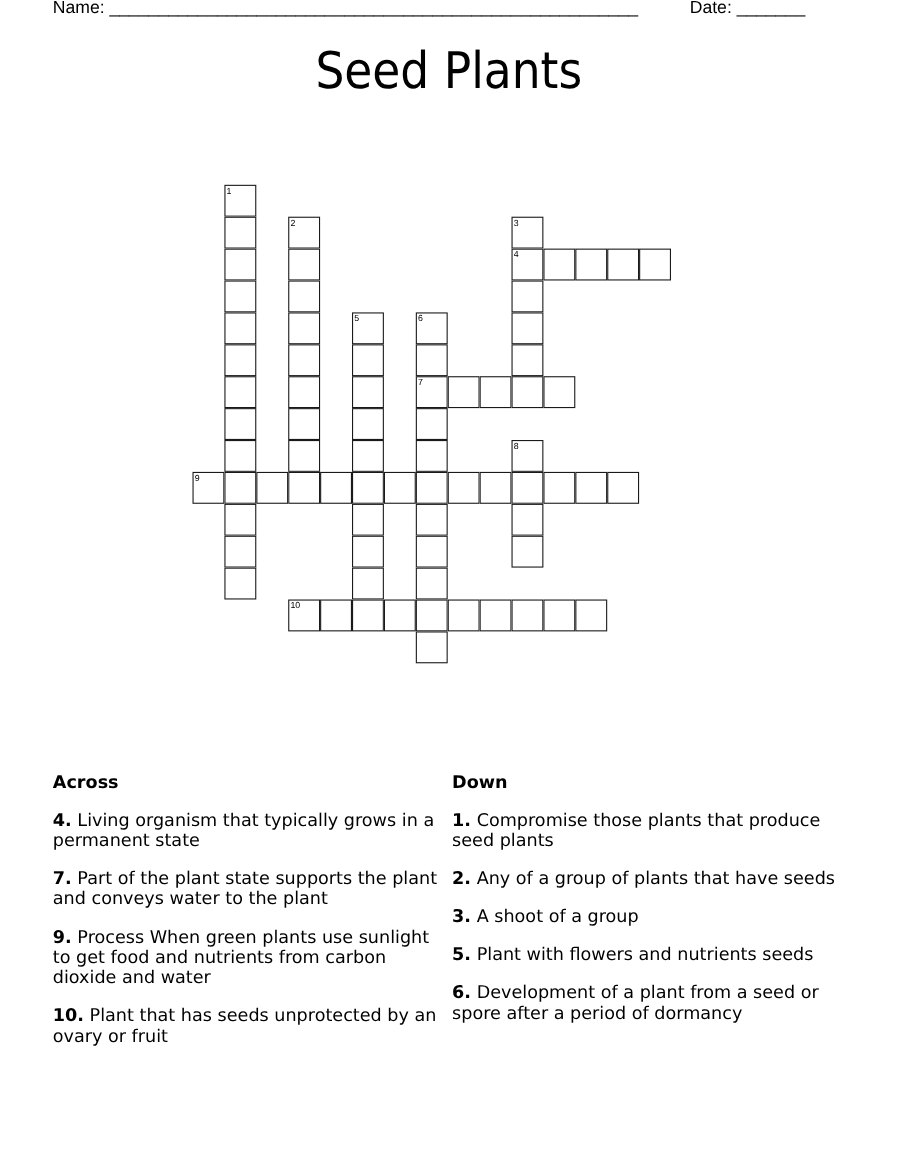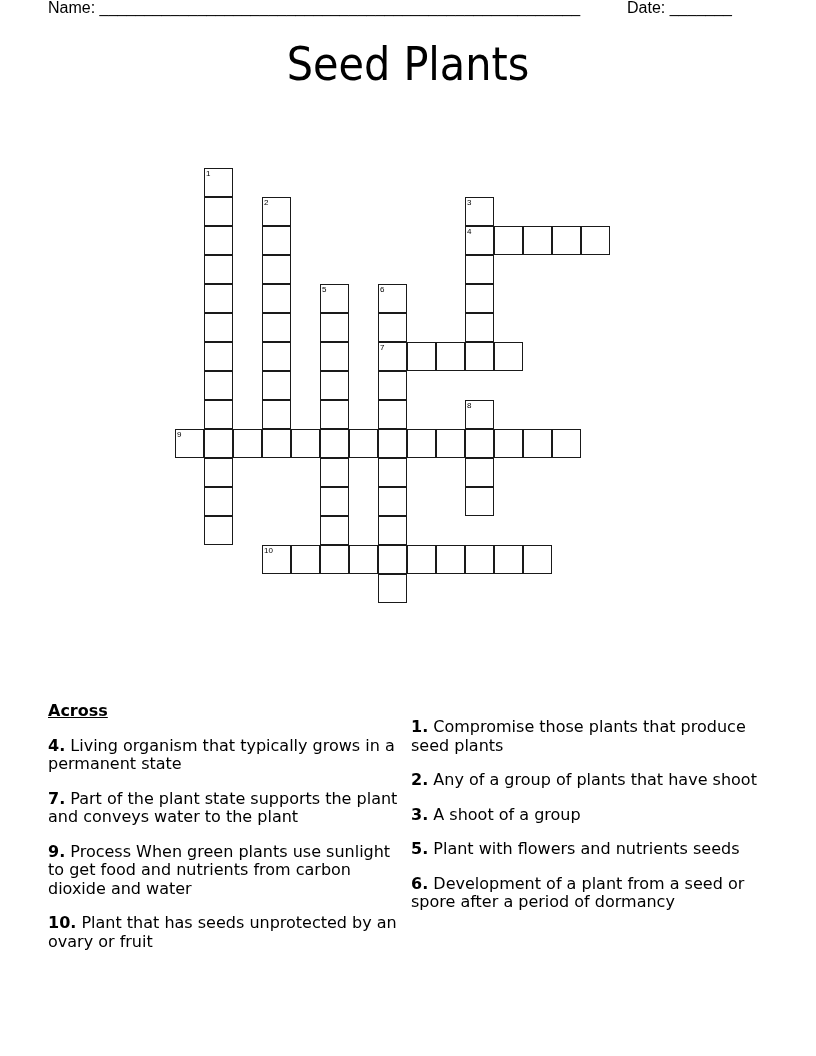--- a/index.html
+++ b/index.html
@@ -23,21 +23,21 @@
     .cell .num {
       position: absolute; left: 1px; top: 0px;
       font-family: "Liberation Sans", sans-serif; font-size: 8px; line-height: 9px;
     }
     .clues {
       position: absolute; top: 702px;
       font-family: "DejaVu Sans", sans-serif; font-size: 16px; line-height: 18.5px;
     }
     .clues.across { left: 48px; width: 350px; }
     .clues.down { left: 411px; width: 350px; }
-    .clues .heading { font-weight: bold; text-decoration: underline; margin-bottom: 2px; }
+    .clues .heading { font-weight: bold; margin-bottom: 2px; }
     .clue { margin-bottom: 3px; margin-top: 16px; }
     .clue .n { font-weight: bold; }
   </style>
 </head>
 <body>
 
 <div class="header-line">
   <span class="name">Name: ______________________________________________________</span>
   <span class="date">Date: _______</span>
 </div>
@@ -146,18 +146,19 @@
 
 <div class="clues across">
   <div class="heading">Across</div>
   <div class="clue"><span class="n">4.</span><span> Living organism that typically grows in a permanent state</span></div>
   <div class="clue"><span class="n">7.</span><span> Part of the plant state supports the plant and conveys water to the plant</span></div>
   <div class="clue"><span class="n">9.</span><span> Process When green plants use sunlight to get food and nutrients from carbon dioxide and water</span></div>
   <div class="clue"><span class="n">10.</span><span> Plant that has seeds unprotected by an ovary or fruit</span></div>
 </div>
 
 <div class="clues down">
+  <div class="heading">Down</div>
   <div class="clue"><span class="n">1.</span><span> Compromise those plants that produce seed plants</span></div>
-  <div class="clue"><span class="n">2.</span><span> Any of a group of plants that have shoot</span></div>
+  <div class="clue"><span class="n">2.</span><span> Any of a group of plants that have seeds</span></div>
   <div class="clue"><span class="n">3.</span><span> A shoot of a group</span></div>
   <div class="clue"><span class="n">5.</span><span> Plant with flowers and nutrients seeds</span></div>
   <div class="clue"><span class="n">6.</span><span> Development of a plant from a seed or spore after a period of dormancy</span></div>
 </div>
 
 </body></html>

